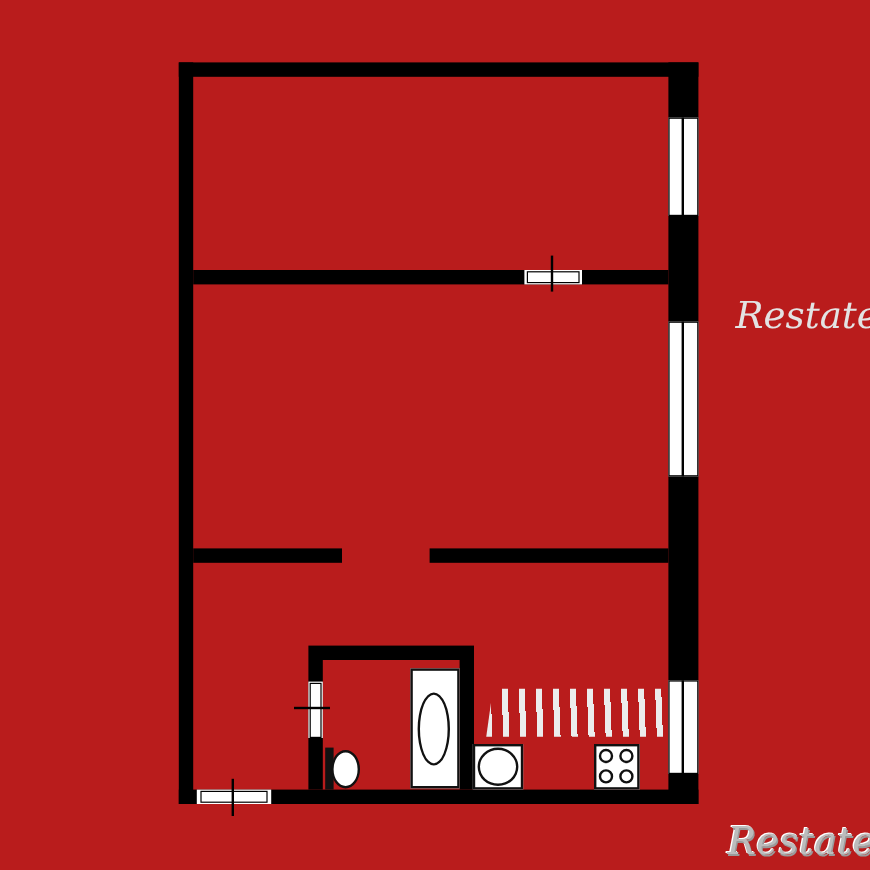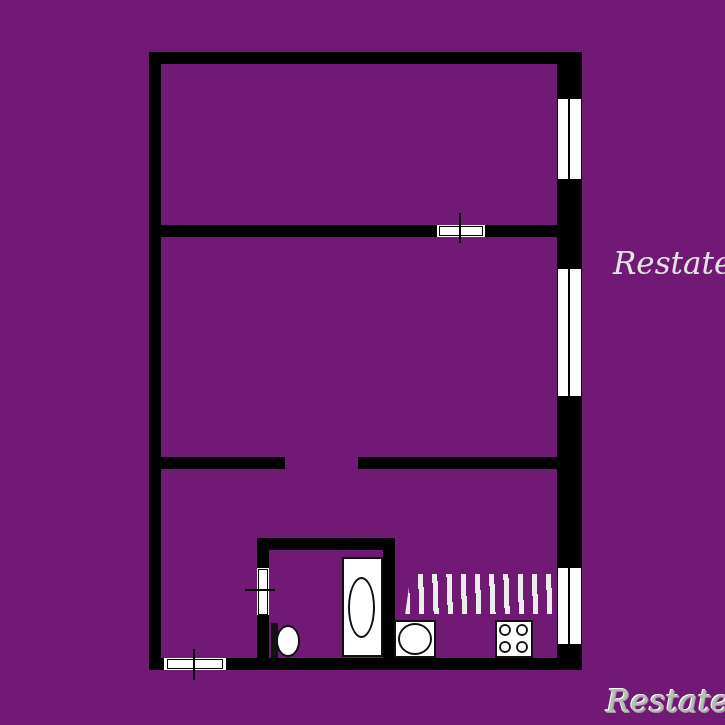--- a/index.html
+++ b/index.html
@@ -1,17 +1,17 @@
 <!DOCTYPE html>
 <html><head>
 <meta charset="utf-8">
 <style>
   html,body{margin:0;padding:0;background:#ffffff;}
   body{width:725px;height:725px;overflow:hidden;font-family:"DejaVu Sans",sans-serif;}
-  #plan{position:relative;width:725px;height:725px;background:#701a75;}
+  #plan{position:relative;width:725px;height:725px;background:#b91c1c;}
   .abs{position:absolute;box-sizing:border-box;}
   .wall{background:#000000;z-index:1;}
   .gap{background:#ffffff;z-index:2;}
   .window{background:#ffffff;border:1px solid #000000;z-index:3;}
   .win-divider{position:absolute;top:-1px;bottom:-1px;left:10px;width:2px;background:#000000;}
   .door-leaf{background:#ffffff;border:1px solid #000000;z-index:3;}
   .door-tick{background:#000000;z-index:4;}
   .line-box{background:#ffffff;border:2px solid #111111;z-index:2;}
   .ellipse{background:#ffffff;border:2px solid #111111;border-radius:50%;z-index:3;}
   .fill-black{background:#111111;z-index:3;}

